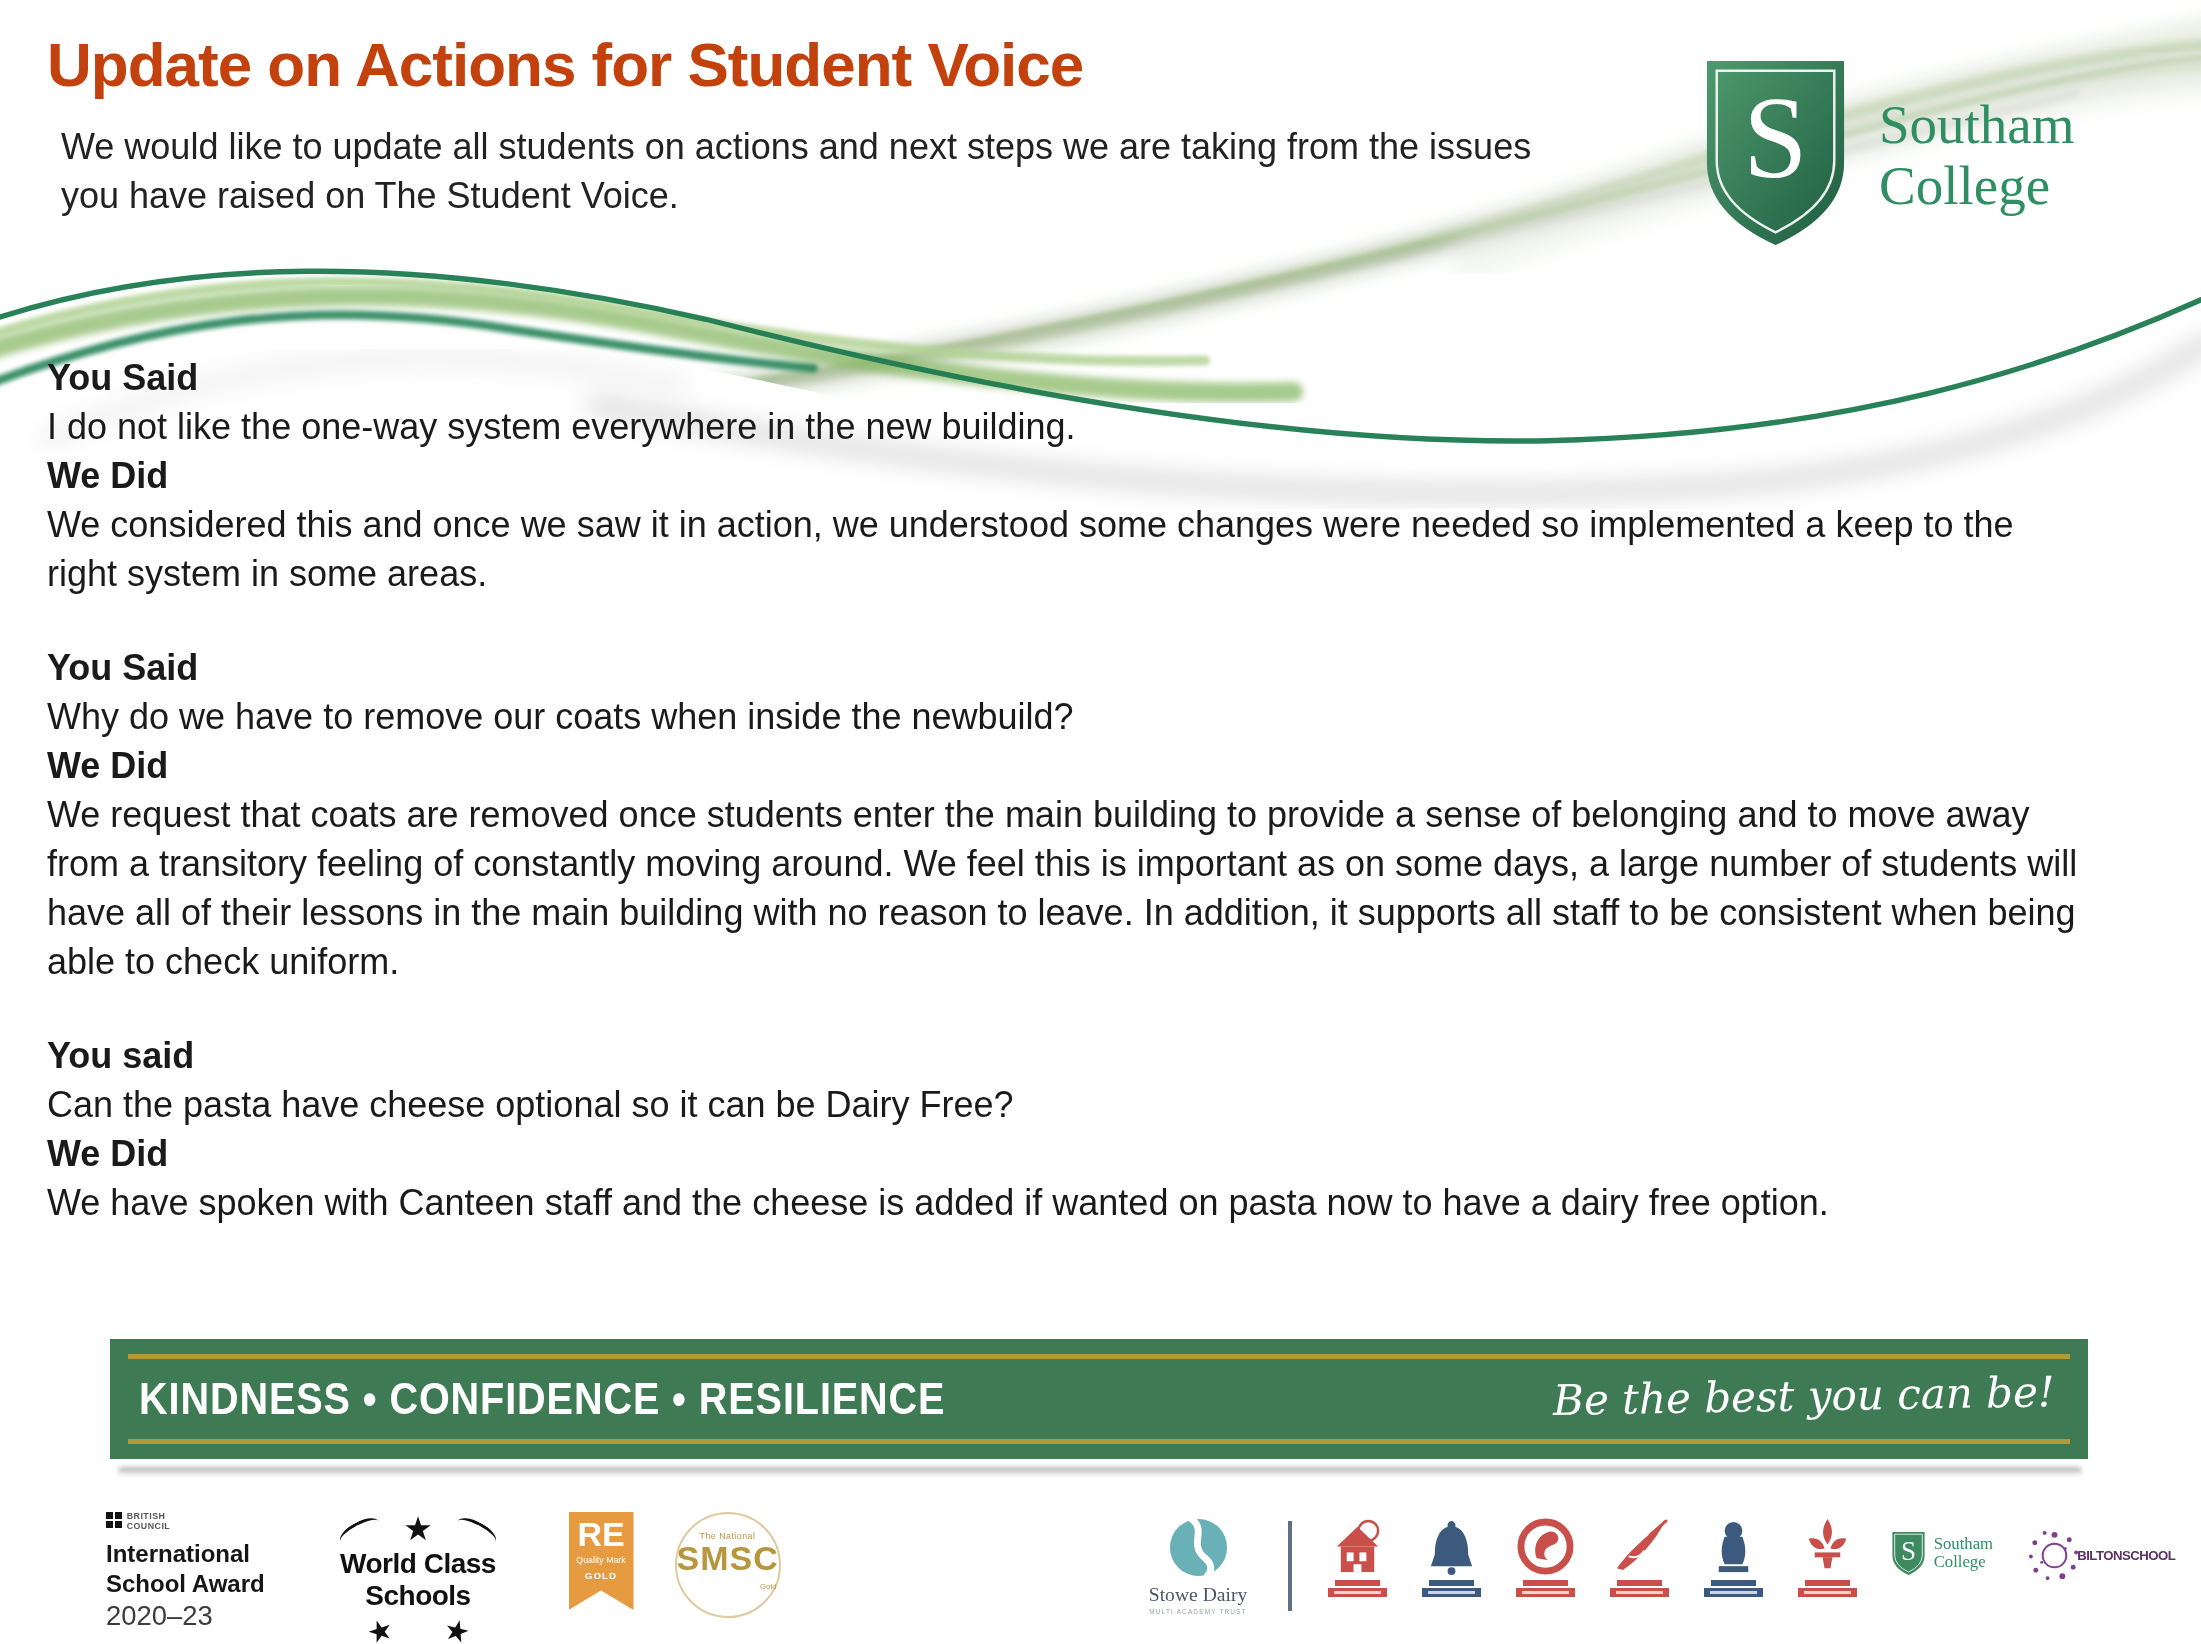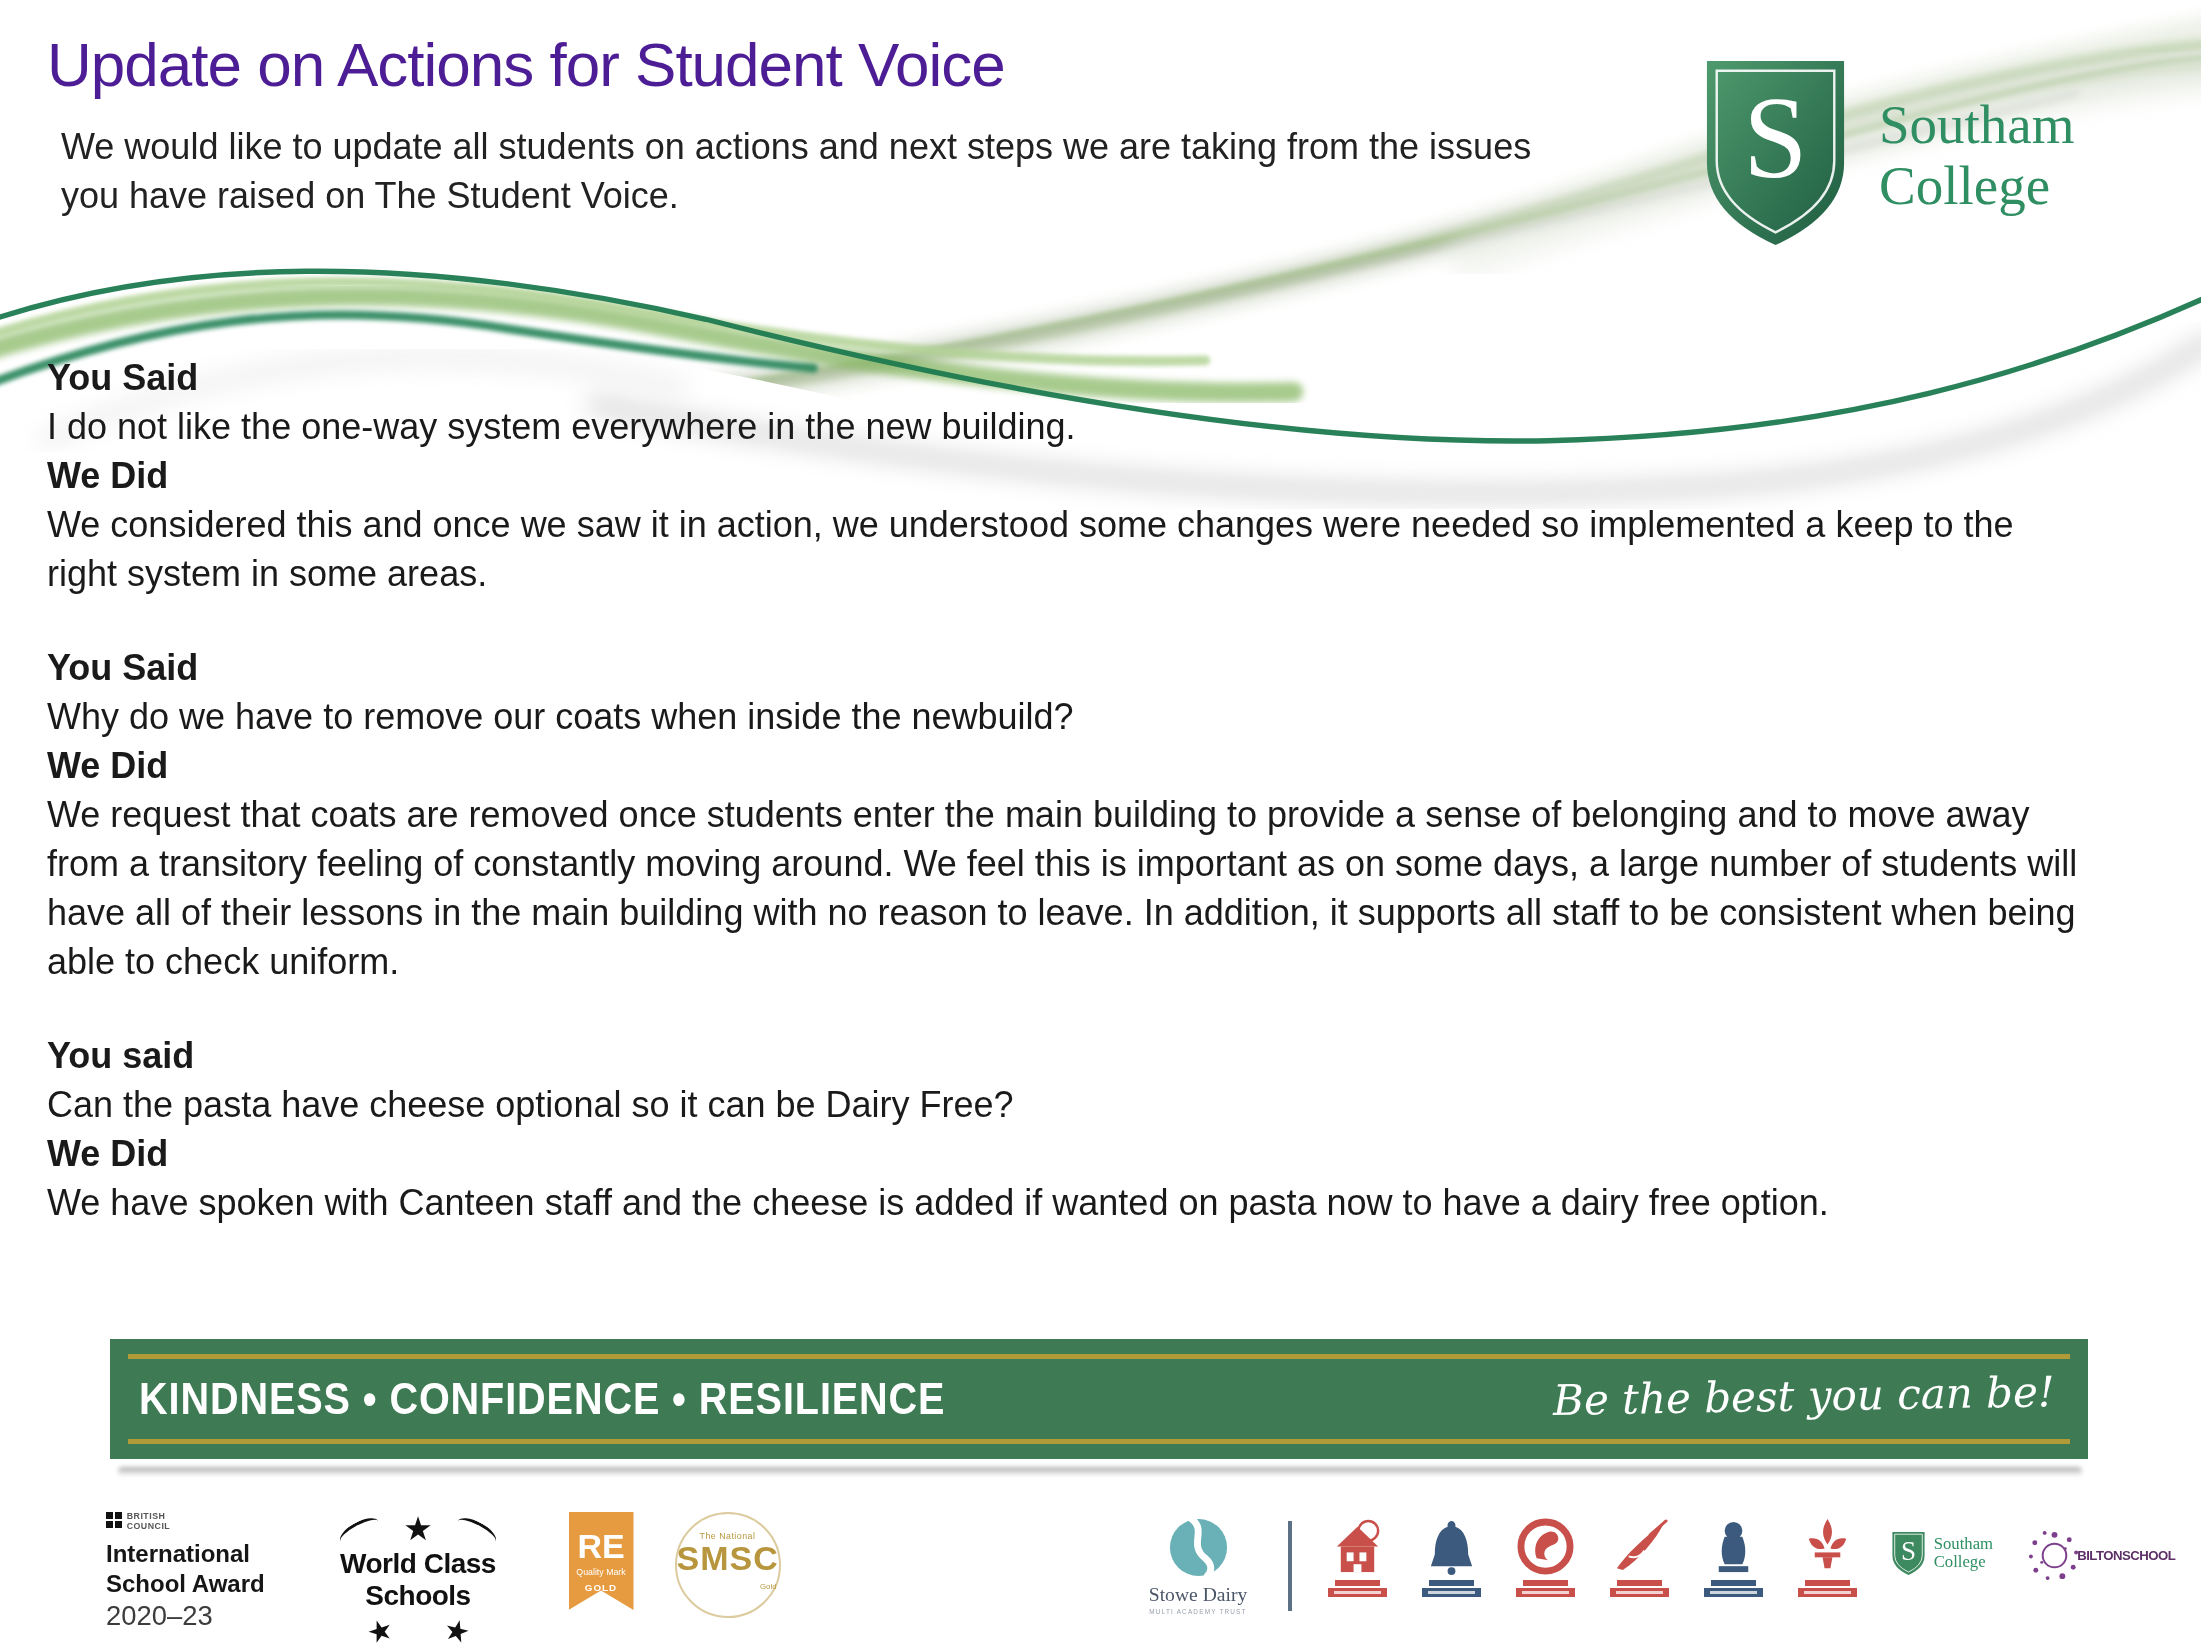--- a/index.html
+++ b/index.html
@@ -2,22 +2,22 @@
 <html><head>
 <meta charset="utf-8">
 <style>
   html,body{margin:0;padding:0;background:#ffffff;}
   .slide{
     position:relative;width:2201px;height:1645px;background:#ffffff;
     font-family:"Liberation Sans", sans-serif;color:#1a1a1a;overflow:hidden;
   }
   
   .title{
-    position:absolute;left:47px;top:29px;font-size:62px;font-weight:400;
-    letter-spacing:-1px;color:#4c1d95;
+    position:absolute;left:47px;top:29px;font-size:62px;font-weight:700;
+    letter-spacing:-1px;color:#c2410c;
   }
   .subtitle{
     position:absolute;left:61px;top:122px;width:1529px;font-size:36px;
     line-height:49px;color:#222;
   }
   .logo{
     position:absolute;left:1701px;top:57px;display:flex;align-items:flex-start;gap:29px;
   }
   .logo-word{
     font-family:"Liberation Serif", serif;font-size:55px;line-height:61px;
@@ -71,21 +71,21 @@
   .wcs .wing.left{left:25.5px;top:9.8px;transform:rotate(-28deg);}
   .wcs .wing.right{right:25.5px;top:9.8px;transform:rotate(28deg);}
   .wcs .label{font-size:28px;font-weight:700;color:#111;letter-spacing:-0.5px;margin:3.9px 0 2px;}
   .wcs .stars-bottom{display:flex;justify-content:center;gap:51px;}
   .wcs .stars-bottom .star{font-size:29px;transform:rotate(-18deg);}
   .wcs .stars-bottom .star:last-child{transform:rotate(14deg);}
   .re-mark{
     width:65px;height:98px;margin-left:45px;background:#e79b41;color:#fff;text-align:center;
     clip-path:polygon(0 0,100% 0,100% 100%,50% 80%,0 100%);
   }
-  .re-mark .re{font-size:34px;font-weight:700;line-height:41px;padding-top:14px;}
+  .re-mark .re{font-size:34px;font-weight:700;line-height:41px;padding-top:2px;}
   .re-mark .qm{font-size:8.8px;line-height:10.8px;}
   .re-mark .gold{font-size:9.8px;font-weight:700;letter-spacing:1px;margin-top:3.9px;}
   .smsc{
     width:102px;height:102px;margin-left:41px;border:2px solid rgba(186,152,64,.5);
     border-radius:50%;position:relative;text-align:center;
   }
   .smsc .nat{font-size:8.8px;color:#b8963e;margin-top:17px;letter-spacing:0.5px;}
   .smsc .big{font-size:34px;font-weight:700;color:#b8963e;letter-spacing:1px;line-height:35px;}
   .smsc .gold-sm{position:absolute;right:2px;bottom:25.5px;font-size:7.8px;color:#b8963e;}
   .trust{position:absolute;left:1143px;top:1517px;display:flex;align-items:flex-start;gap:33px;z-index:6;}

